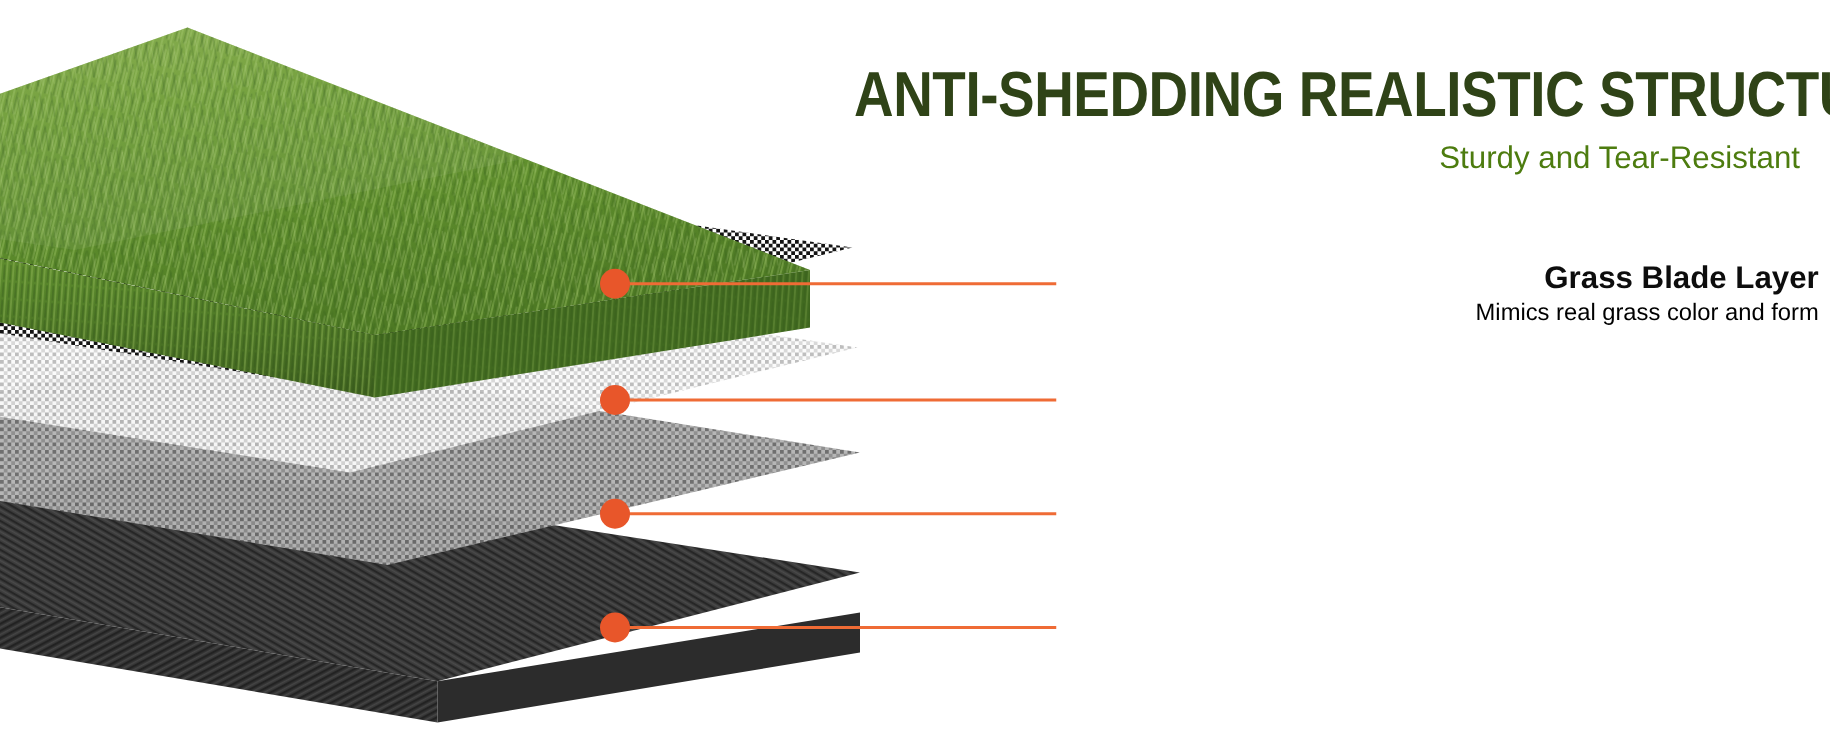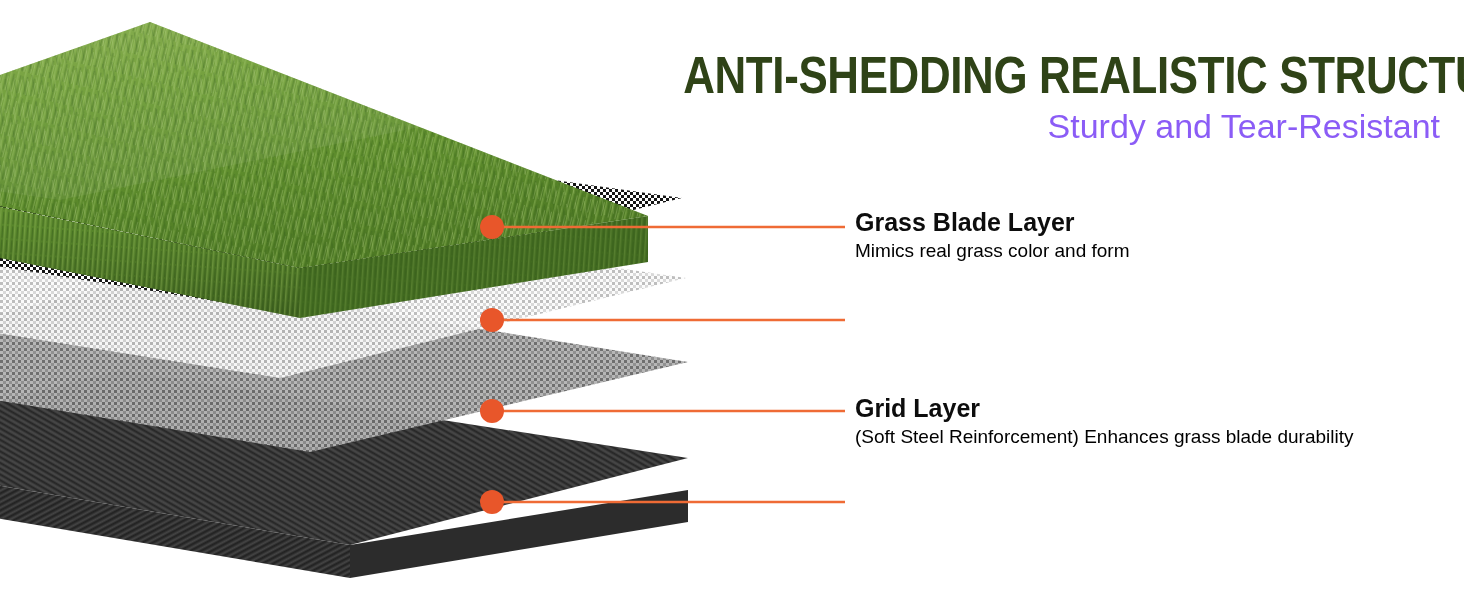--- a/index.html
+++ b/index.html
@@ -53,23 +53,23 @@
     letter-spacing: -0.4px;
     color: #2f4317;
     transform: scaleX(0.86);
     transform-origin: right center;
     white-space: nowrap;
   }
   .sub-title {
     margin: 6px 0 12px 0;
     font-family: "Liberation Sans", sans-serif;
     font-weight: 400;
-    font-size: 34px;
+    font-size: 25px;
     line-height: 36px;
-    color: #8b5cf6;
+    color: #4d7c0f;
     white-space: nowrap;
   }
 
   
   .callout {
     position: absolute;
     left: 855px;
     width: 600px;
   }
   .callout-title {
@@ -84,21 +84,21 @@
   .callout-desc {
     margin: 2px 0 0 0;
     font-family: "Liberation Sans", sans-serif;
     font-weight: 400;
     font-size: 19px;
     line-height: 23px;
     color: #000000;
     white-space: nowrap;
   }
 
-  #callout-0 { top: 208px; }
+  #callout-0 { top: 208px; text-align: right; }
   #callout-1 { top: 300px; }
   #callout-2 { top: 394px; }
   #callout-3 { top: 484px; }
 
   
   #leaders {
     position: absolute;
     left: 0; top: 0;
     width: 1464px;
     height: 600px;
@@ -236,19 +236,15 @@
       <circle cx="492" cy="502" r="12" fill="#e8562a"></circle>
     </g>
   </svg>
 
   <div class="callout" id="callout-0">
     <p class="callout-title">Grass Blade Layer</p>
     <p class="callout-desc">Mimics real grass color and form</p>
   </div>
 
 
-  <div class="callout" id="callout-2">
-    <p class="callout-title">Grid Layer</p>
-    <p class="callout-desc">(Soft Steel Reinforcement) Enhances grass blade durability</p>
-  </div>
 
 
 </div>
 
 </body></html>

